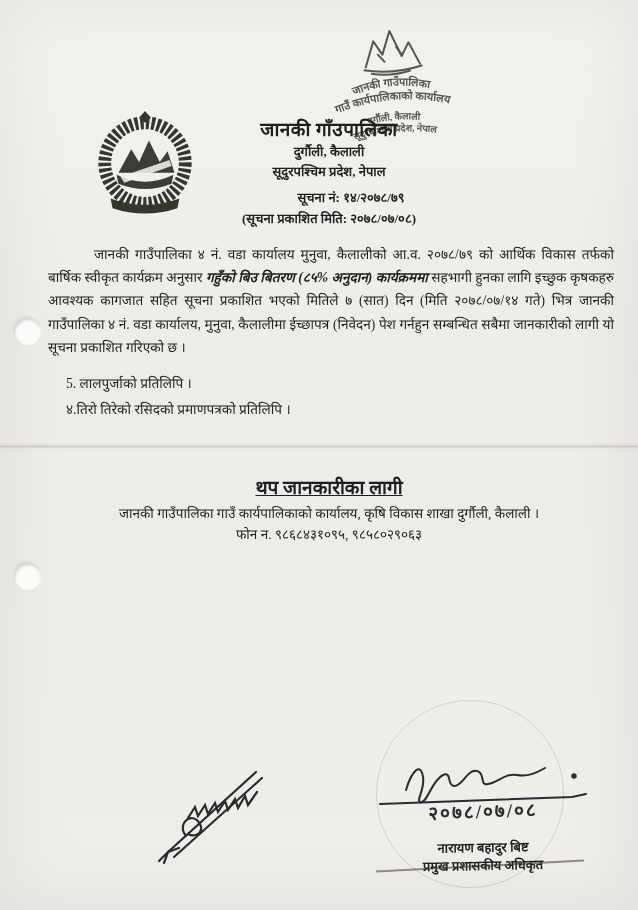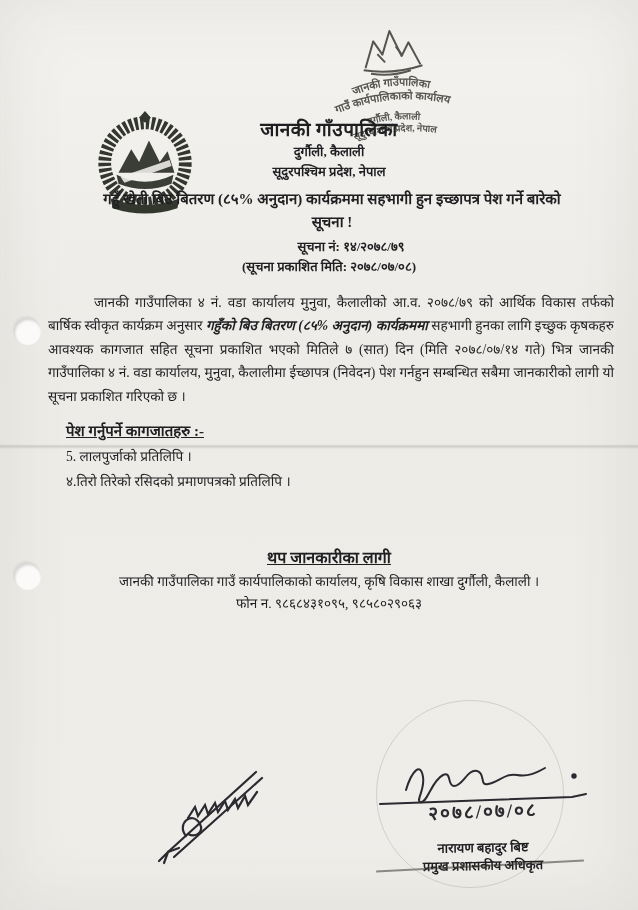--- a/index.html
+++ b/index.html
@@ -29,21 +29,21 @@
     font-size:13.6px;line-height:1.55;
   }
   ul.bullets li{margin-bottom:7px;}
   .docs{position:relative;text-align:left;margin:12px 40px 0 56px;}
   .docs-heading{
     display:inline-block;font-size:15px;font-weight:700;
     text-decoration:underline;margin:0 0 4px 0;
   }
   .doc-item{font-size:13.6px;line-height:1.85;}
   .moreinfo{margin-top:52px;text-align:center;}
-  .moreinfo-heading{display:inline-block;font-size:16px;font-weight:700;text-decoration:underline;margin-bottom:3px;}
+  .moreinfo-heading{display:inline-block;font-size:19px;font-weight:700;text-decoration:underline;margin-bottom:3px;}
   .moreinfo-address{font-size:13.5px;line-height:1.6;}
   .moreinfo-phone{font-size:13.5px;line-height:1.6;}
   
   .seal-svg{position:absolute;left:281px;top:20px;transform:rotate(-5deg);opacity:.85;}
   .emblem-svg{position:absolute;left:86px;top:110px;opacity:.92;}
   .hole{
     position:absolute;left:14px;width:27px;height:27px;border-radius:50%;
     background:#fbfaf9;box-shadow:inset 1px 2px 3px rgba(0,0,0,.16), -1px -2px 2px rgba(0,0,0,.06);
   }
   .hole.h1{top:318px;}
@@ -106,32 +106,27 @@
 
   <div class="hole h1"></div>
   <div class="hole h2"></div>
   <div class="crease"></div>
 
   <div class="content">
     <div class="hdr-muni">जानकी गाँउपालिका</div>
     <div class="hdr-place">दुर्गौली, कैलाली</div>
     <div class="hdr-prov">सूदुरपश्चिम प्रदेश, नेपाल</div>
 
-    <div class="subject">
-      <span>गहुँ खेती बिउ बितरण (८५% अनुदान) कार्यक्रममा सहभागी हुन इच्छापत्र पेश गर्ने बारेको</span><br>
-      <span>सूचना !</span>
-    </div>
     <div class="notice-no">सूचना नं: १४/२०७८/७९</div>
     <div class="published">(सूचना प्रकाशित मिति: २०७८/०७/०८)</div>
 
     <p class="bodypara"><span>जानकी गाउँपालिका ४ नं. वडा कार्यालय मुनुवा, कैलालीको आ.व. २०७८/७९ को आर्थिक विकास तर्फको बार्षिक स्वीकृत कार्यक्रम अनुसार </span><span class="emph">गहुँको बिउ बितरण (८५% अनुदान)  कार्यक्रममा</span><span> सहभागी हुनका लागि इच्छुक कृषकहरु आवश्यक कागजात सहित सूचना प्रकाशित भएको मितिले ७ (सात) दिन (मिति २०७८/०७/१४ गते) भित्र जानकी गाउँपालिका ४ नं. वडा कार्यालय, मुनुवा, कैलालीमा ईच्छापत्र (निवेदन) पेश गर्नहुन सम्बन्धित सबैमा जानकारीको लागी यो सूचना प्रकाशित गरिएको छ ।</span></p>
 
 
     <div class="docs">
-      <div class="docs-heading">पेश गर्नुपर्ने कागजातहरु :-</div>
       <div class="doc-item">5. लालपुर्जाको प्रतिलिपि ।</div>
       <div class="doc-item">४.तिरो तिरेको रसिदको प्रमाणपत्रको प्रतिलिपि ।</div>
     </div>
 
     <div class="moreinfo">
       <div class="moreinfo-heading">थप जानकारीका लागी</div>
       <div class="moreinfo-address">जानकी गाउँपालिका गाउँ कार्यपालिकाको कार्यालय, कृषि विकास शाखा दुर्गौली, कैलाली ।</div>
       <div class="moreinfo-phone">फोन न. ९८६८४३१०९५, ९८५८०२९०६३</div>
     </div>
   </div>

